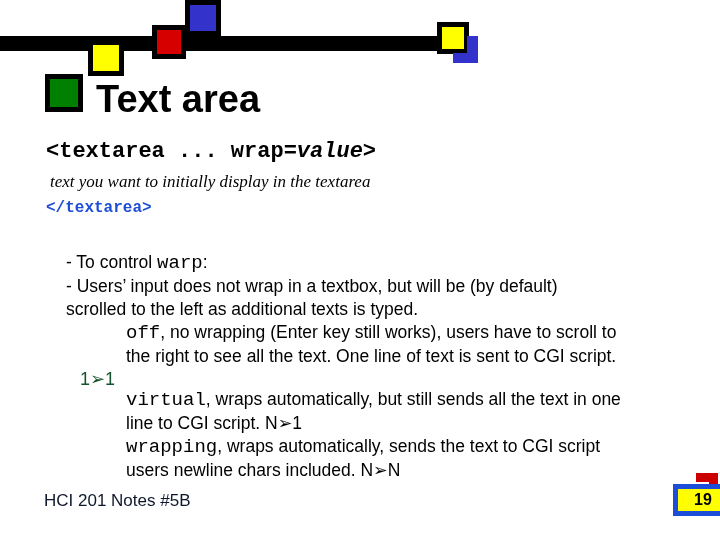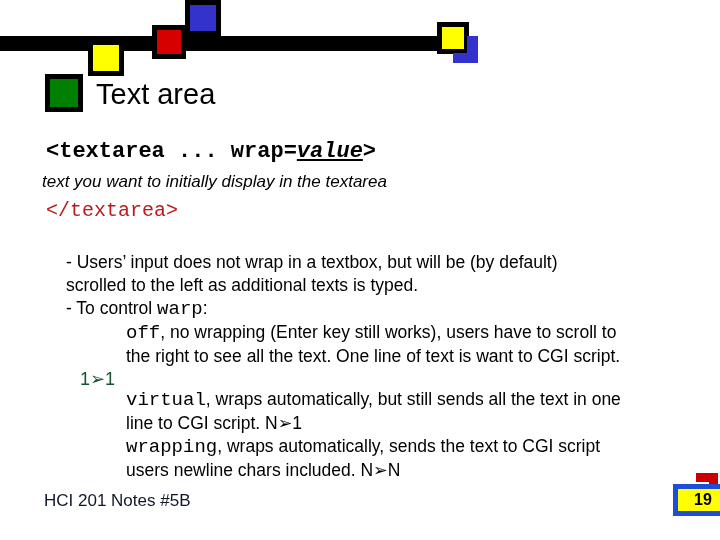--- a/index.html
+++ b/index.html
@@ -53,60 +53,59 @@
   }
   .blue-L {
     left: 453px; top: 36px; width: 25px; height: 27px;
   }
 
   
   .title {
     position: absolute;
     left: 96px;
     top: 78px;
-    font-size: 29px;
-    font-weight: normal;
+    font-size: 38px;
+    font-weight: bold;
     color: #000000;
     letter-spacing: 0px;
     white-space: nowrap;
   }
 
   
   .code-line-1 {
     position: absolute;
     left: 46px;
     top: 139px;
     font-family: "Liberation Mono", "DejaVu Sans Mono", monospace;
     font-size: 22px;
     font-weight: bold;
     color: #000000;
     white-space: pre;
   }
   .code-line-1 .ital {
     font-style: italic;
-    text-decoration: underline;
   }
   .code-line-2 {
     position: absolute;
-    left: 42px;
+    left: 50px;
     top: 172px;
-    font-family: Liberation Sans, sans-serif;
+    font-family: Liberation Serif, serif;
     font-size: 17px;
     font-style: italic;
     color: #000000;
     white-space: pre;
   }
   .code-line-3 {
     position: absolute;
     left: 46px;
     top: 199px;
     font-family: "Liberation Mono", "DejaVu Sans Mono", monospace;
-    font-size: 20px;
-    font-weight: normal;
-    color: #b91c1c;
+    font-size: 16px;
+    font-weight: bold;
+    color: #1d4ed8;
     white-space: pre;
   }
 
   
   .body-text {
     position: absolute;
     left: 66px;
     top: 251px;
     width: 640px;
     font-size: 17.5px;
@@ -179,26 +178,26 @@
 
   <div class="title">Text area</div>
 
   <div class="code-line-1"><span>&lt;textarea ... wrap=</span><span class="ital">value</span><span>&gt;</span></div>
 
   <div class="code-line-2">text you want to initially display in the textarea</div>
 
   <div class="code-line-3">&lt;/textarea&gt;</div>
 
   <div class="body-text">
+    <p class="para indent-1"><span>- To control </span><span class="mono">warp</span><span>:</span></p>
     <p class="para indent-1">
       <span>- Users’ input does not wrap in a textbox, but will be (by default)</span><br>
       <span>scrolled to the left as additional texts is typed.</span>
     </p>
-    <p class="para indent-1"><span>- To control </span><span class="mono">warp</span><span>:</span></p>
-    <p class="para indent-2"><span class="mono">off</span><span>, no wrapping (Enter key still works), users have to scroll to</span><br><span>the right to see all the text. One line of text is want to CGI script.</span></p>
+    <p class="para indent-2"><span class="mono">off</span><span>, no wrapping (Enter key still works), users have to scroll to</span><br><span>the right to see all the text. One line of text is sent to CGI script.</span></p>
     <p class="para indent-2" style="margin-top:20px;"><span class="mono">virtual</span><span>, wraps automatically, but still sends all the text in one</span><br><span>line to CGI script. N➢1</span></p>
     <p class="para indent-2"><span class="mono">wrapping</span><span>, wraps automatically, sends the text to CGI script</span><br><span>users newline chars included. N➢N</span></p>
   </div>
 
   <div class="marker-1to1">1➢1</div>
 
   <div class="footer-text">HCI 201 Notes #5B</div>
   <svg class="red-L" viewBox="0 0 22 22">
     <path d="M0 0 L22 0 L22 22 L13 22 L13 9 L0 9 Z" fill="#cc0000"></path>
   </svg>

